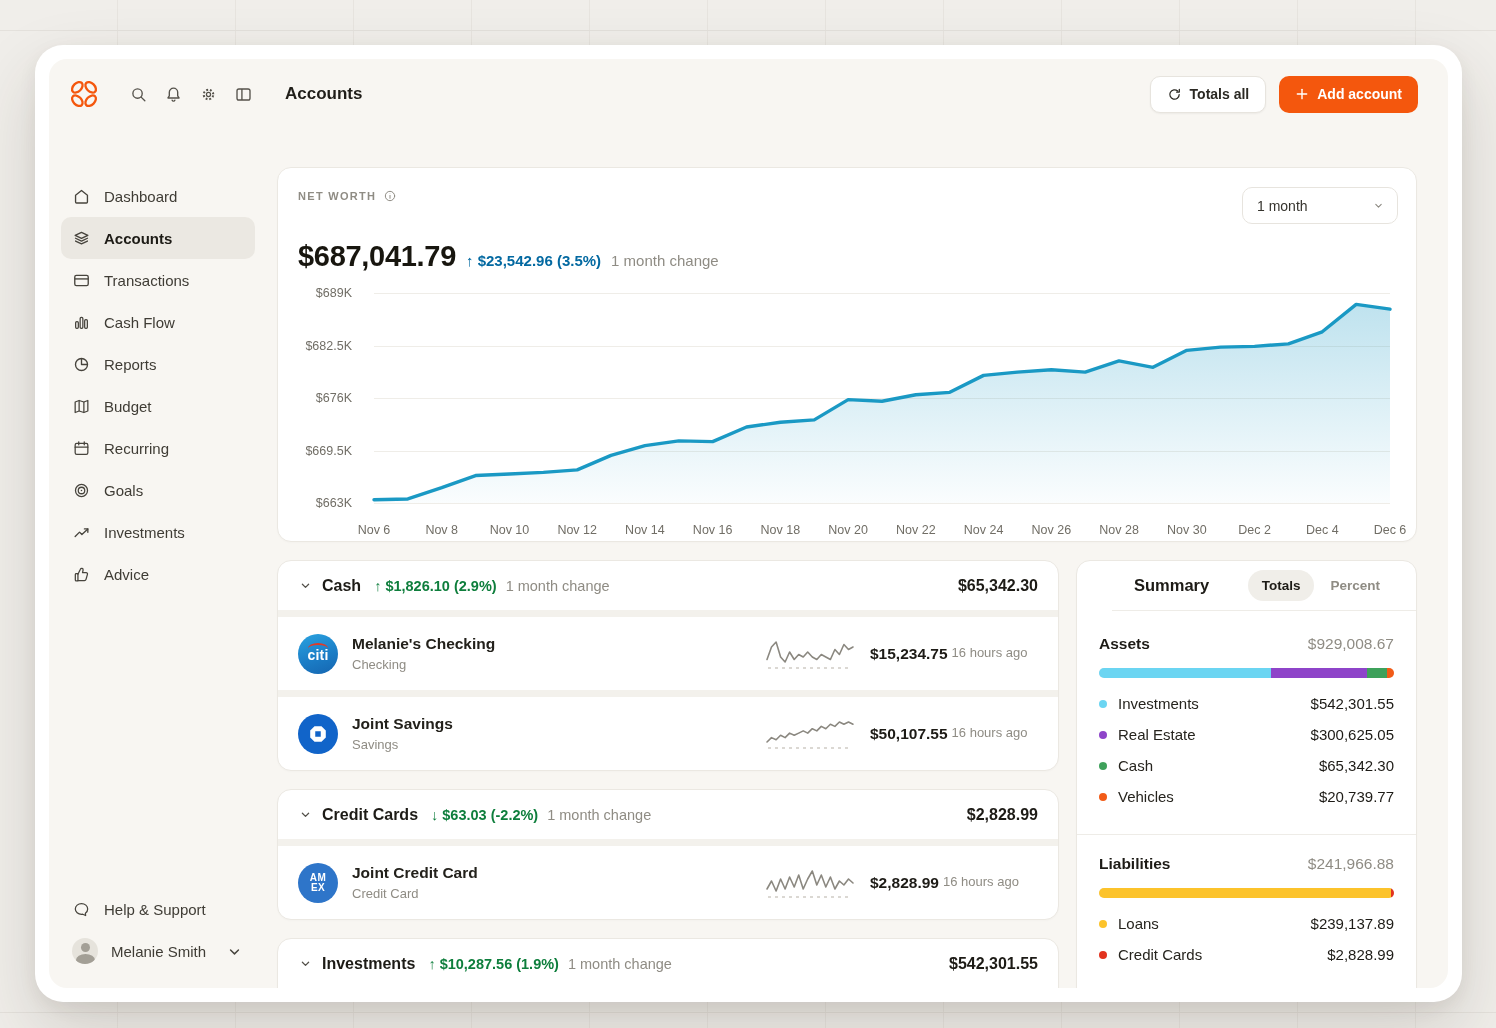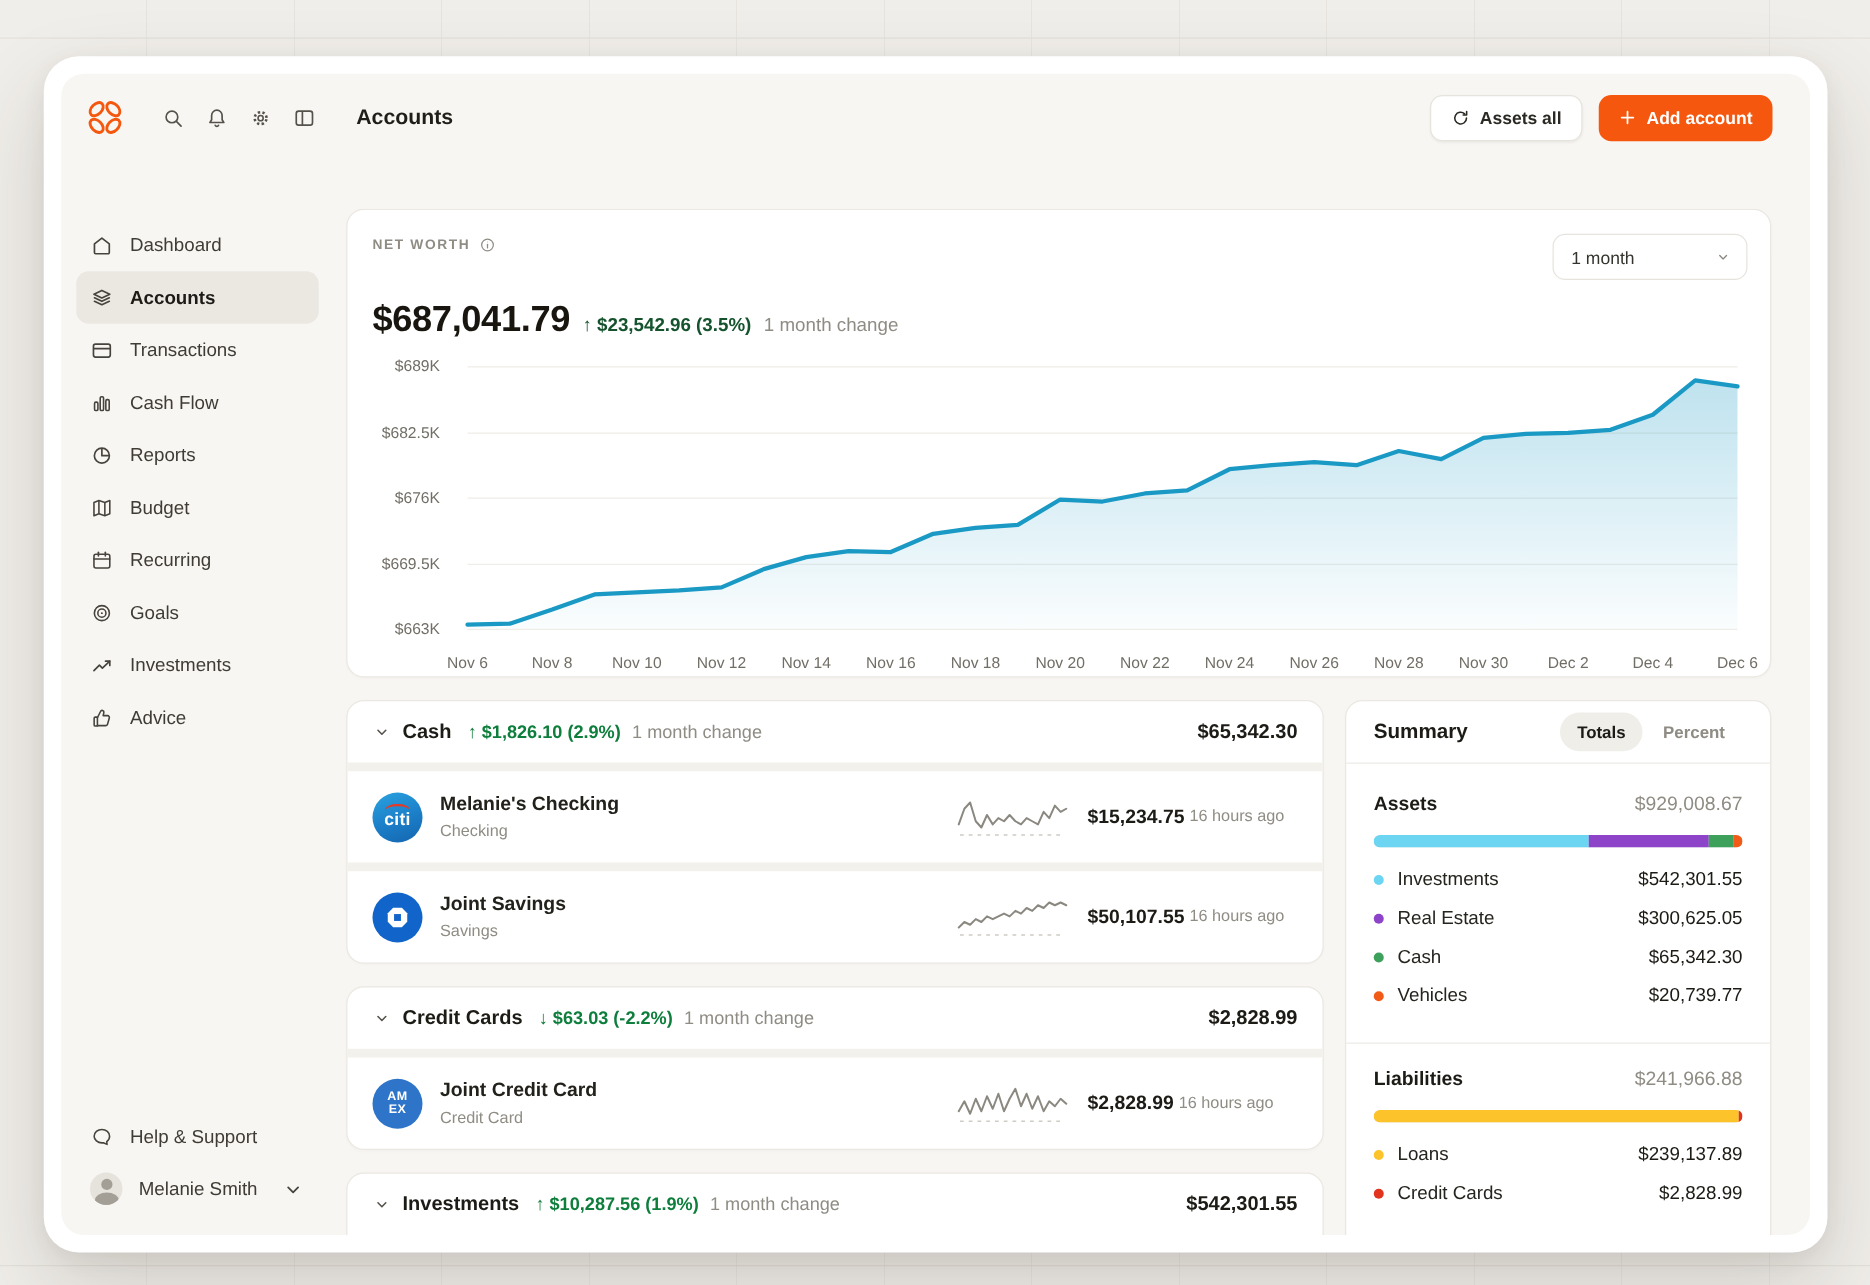--- a/index.html
+++ b/index.html
@@ -50,21 +50,21 @@
 
   .main{flex:1;min-width:0;padding:0 31px 0 10px;overflow:hidden;}
   .card{background:#fff;border:1px solid #ebe8e2;border-radius:14px;box-sizing:border-box;box-shadow:0 1px 2px rgba(0,0,0,.02);}
 
   
   .networth-card{height:375px;padding:21px 20px 14px;position:relative;margin-bottom:18px;}
   .nw-label{display:flex;align-items:center;gap:7px;font-size:11px;font-weight:700;letter-spacing:1.3px;color:#8f8c84;}
   .nw-label svg{color:#8f8c84;}
   .nw-value-row{display:flex;align-items:baseline;gap:10px;margin-top:9px;}
   .nw-value{font-size:29px;font-weight:700;letter-spacing:-.3px;color:#18160f;}
-  .nw-change{font-size:15px;font-weight:700;color:#14532d;margin-top:40px;}
+  .nw-change{font-size:15px;font-weight:700;color:#0369a1;margin-top:40px;}
   .nw-note{font-size:15px;color:#8f8c84;}
   .nw-controls{position:absolute;top:19px;right:18px;display:flex;gap:14px;}
   .select{height:37px;box-sizing:border-box;border:1px solid #e7e4de;border-radius:10px;background:#fff;display:flex;align-items:center;justify-content:space-between;padding:0 12px 0 14px;font-size:14px;color:#35332d;cursor:pointer;}
   .select svg{color:#8b8880;margin-left:18px;}
   .sel-view{width:220px;}
   .sel-range{width:156px;}
 
   .chartzone{position:relative;margin-top:16px;height:248px;}
   .ylabels{position:absolute;left:0;top:4px;bottom:34px;width:54px;}
   .ytick{position:absolute;right:0;transform:translateY(-50%);font-size:12.5px;color:#716e66;white-space:nowrap;}
@@ -98,21 +98,21 @@
   
   .logo-citi{background:linear-gradient(160deg,#2aa3e0 0%,#1b7ec7 55%,#1565b0 100%);display:flex;align-items:center;justify-content:center;}
   .logo-citi .citi-word{color:#fff;font-size:14px;font-weight:700;letter-spacing:.2px;margin-top:2px;}
   .logo-citi .citi-arc{position:absolute;top:9px;left:10px;width:20px;height:11px;border-radius:50%;border-top:2.5px solid #e23a26;box-sizing:border-box;}
   .logo-chase{background:#1164c9;display:flex;align-items:center;justify-content:center;}
   .logo-amex{background:#2e75c9;color:#fff;display:flex;flex-direction:column;align-items:center;justify-content:center;font-size:10px;font-weight:800;line-height:10px;letter-spacing:.4px;}
   .logo-fidelity{background:#3f9d3a;display:flex;align-items:center;justify-content:center;}
 
   
   .summary-card{width:341px;flex:0 0 auto;height:465px;}
-  .summary-head{height:49px;display:flex;align-items:center;padding:0 22px;border-bottom:1px solid #eeece7;}
+  .summary-head{height:49px;display:flex;align-items:center;padding:0 22px;border-bottom:1px solid #eeece7;margin-left:35px;}
   .summary-title{font-size:16.5px;font-weight:700;}
   .toggle{margin-left:auto;display:flex;align-items:center;gap:2px;}
   .toggle-btn{font-size:13.5px;font-weight:700;color:#8f8c84;padding:8px 14px;border-radius:999px;cursor:pointer;}
   .toggle-btn.active{background:#f0eee9;color:#1d1b16;}
   .summary-body{padding:4px 22px 0;}
   .sum-row{display:flex;justify-content:space-between;align-items:center;margin-top:20px;}
   .sum-label{font-size:15.5px;font-weight:700;color:#1d1b16;}
   .sum-total{font-size:15.5px;color:#8f8c84;}
   .bar{height:10px;border-radius:6px;overflow:hidden;display:flex;margin-top:15px;background:#eee;}
   .bar div{height:100%;}
@@ -168,21 +168,21 @@
       </div>
       <div class="page-title">Accounts</div>
       <div class="header-actions">
         <button class="btn btn-light">
           <span>
             <svg width="15" height="15" viewBox="0 0 24 24" fill="none" stroke="currentColor" stroke-width="2" stroke-linecap="round" stroke-linejoin="round">
               <path d="M19.5 12a7.5 7.5 0 1 1-2.4-5.5"></path>
                 <polyline points="19.7,3.6 19.7,8 15.3,8"></polyline>
             </svg>
           </span>
-          <span>Assets all</span>
+          <span>Totals all</span>
         </button>
         <button class="btn btn-primary">
           <span>
             <svg width="14" height="14" viewBox="0 0 24 24" fill="none" stroke="currentColor" stroke-width="2.4" stroke-linecap="round">
               <line x1="12" y1="4" x2="12" y2="20"></line>
                 <line x1="4" y1="12" x2="20" y2="12"></line>
             </svg>
           </span>
           <span>Add account</span>
         </button>

